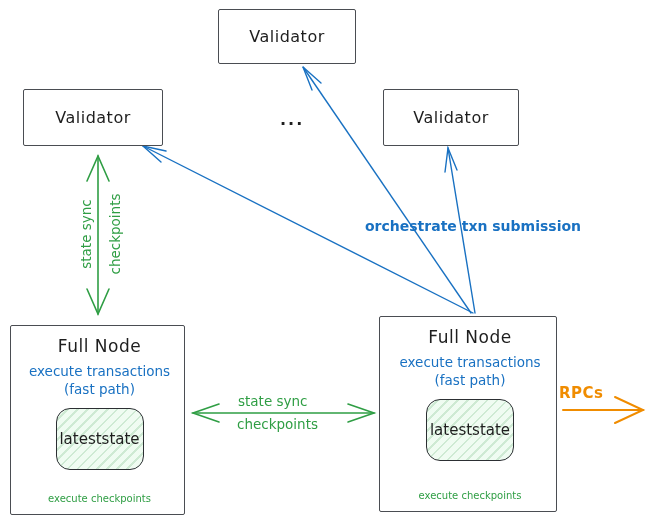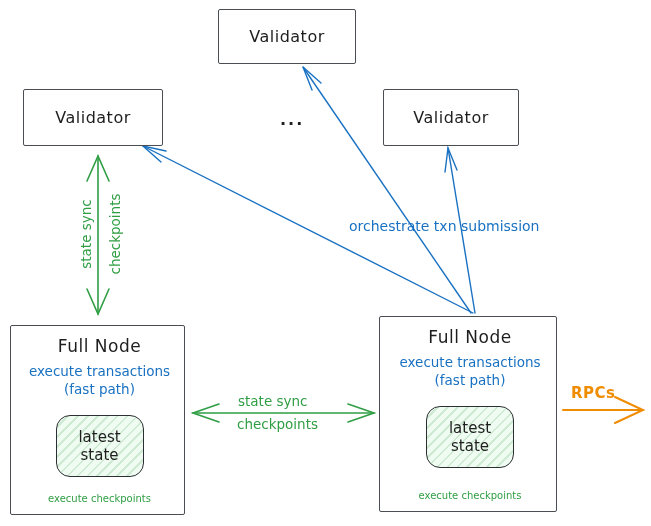--- a/index.html
+++ b/index.html
@@ -23,26 +23,26 @@
   .validator{font-size:16px;letter-spacing:0.5px;}
   .fullnode{
     flex-direction:column;
     justify-content:flex-start;
     text-align:center;
     padding:8px 0 10px 4px;
   }
   .fn-title{font-size:17px;letter-spacing:0.5px;margin-top:2px;}
   .fn-blue{color:#1971c2;font-size:13.5px;line-height:1.35;margin-top:6px;}
   .latest-state{
-    margin-top:17px;
+    margin-top:10px;
     width:88px;height:62px;
     border:1.7px solid #2c2f33;
     border-radius:14px;
     background:repeating-linear-gradient(135deg, rgba(47,158,68,0.20) 0 1.8px, rgba(235,251,238,0.6) 1.8px 7px), #f6fdf7;
-    display:flex;flex-direction:column;align-items:center;justify-content:center;
+    display:flex;flex-direction:row;align-items:center;justify-content:center;
     font-size:15px;line-height:1.25;
     box-sizing:border-box;
   }
   .fn-green{color:#2f9e44;font-size:10px;margin-top:auto;}
   .lbl{position:absolute;white-space:nowrap;}
   .lbl-green{color:#2f9e44;font-size:13.5px;}
   .lbl-blue{color:#1971c2;font-size:14px;}
   .lbl-orange{color:#f08c00;font-size:15px;font-weight:600;letter-spacing:0.5px;}
   .rot{transform:rotate(-90deg);transform-origin:center center;}
   .ellipsis{position:absolute;font-size:16px;font-weight:700;letter-spacing:2px;}
@@ -120,17 +120,17 @@
     </div>
     <div class="fn-green">execute checkpoints</div>
   </div>
 
   <div class="lbl lbl-green rot" style="left:50px;top:226px;width:72px;text-align:center;">state sync</div>
   <div class="lbl lbl-green rot" style="left:72px;top:226px;width:86px;text-align:center;">checkpoints</div>
 
   <div class="lbl lbl-green" style="left:238px;top:393px;">state sync</div>
   <div class="lbl lbl-green" style="left:237px;top:416px;">checkpoints</div>
 
-  <div class="lbl lbl-blue" style="left:349px;top:218px;">orchestrate txn submission</div>
+  <div class="lbl lbl-blue" style="left:365px;top:218px;font-weight:bold;">orchestrate txn submission</div>
 
-  <div class="lbl lbl-orange" style="left:571px;top:384px;">RPCs</div>
+  <div class="lbl lbl-orange" style="left:559px;top:384px;">RPCs</div>
 
 </div>
 
 </body></html>

